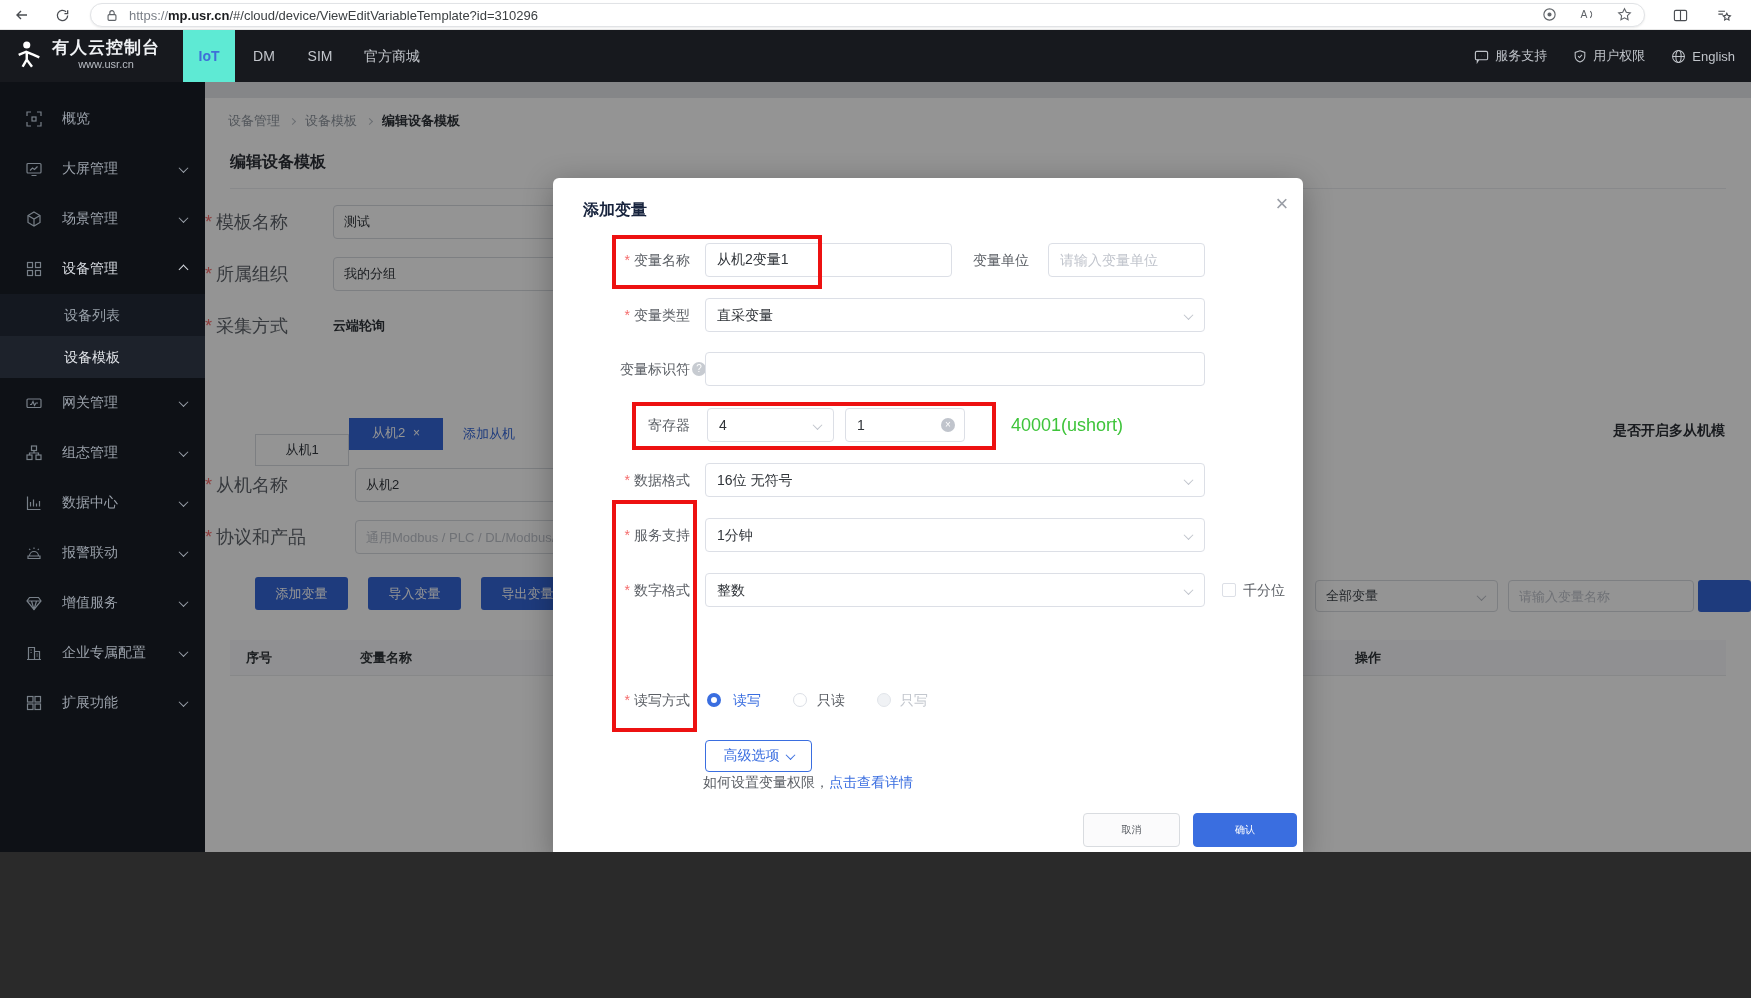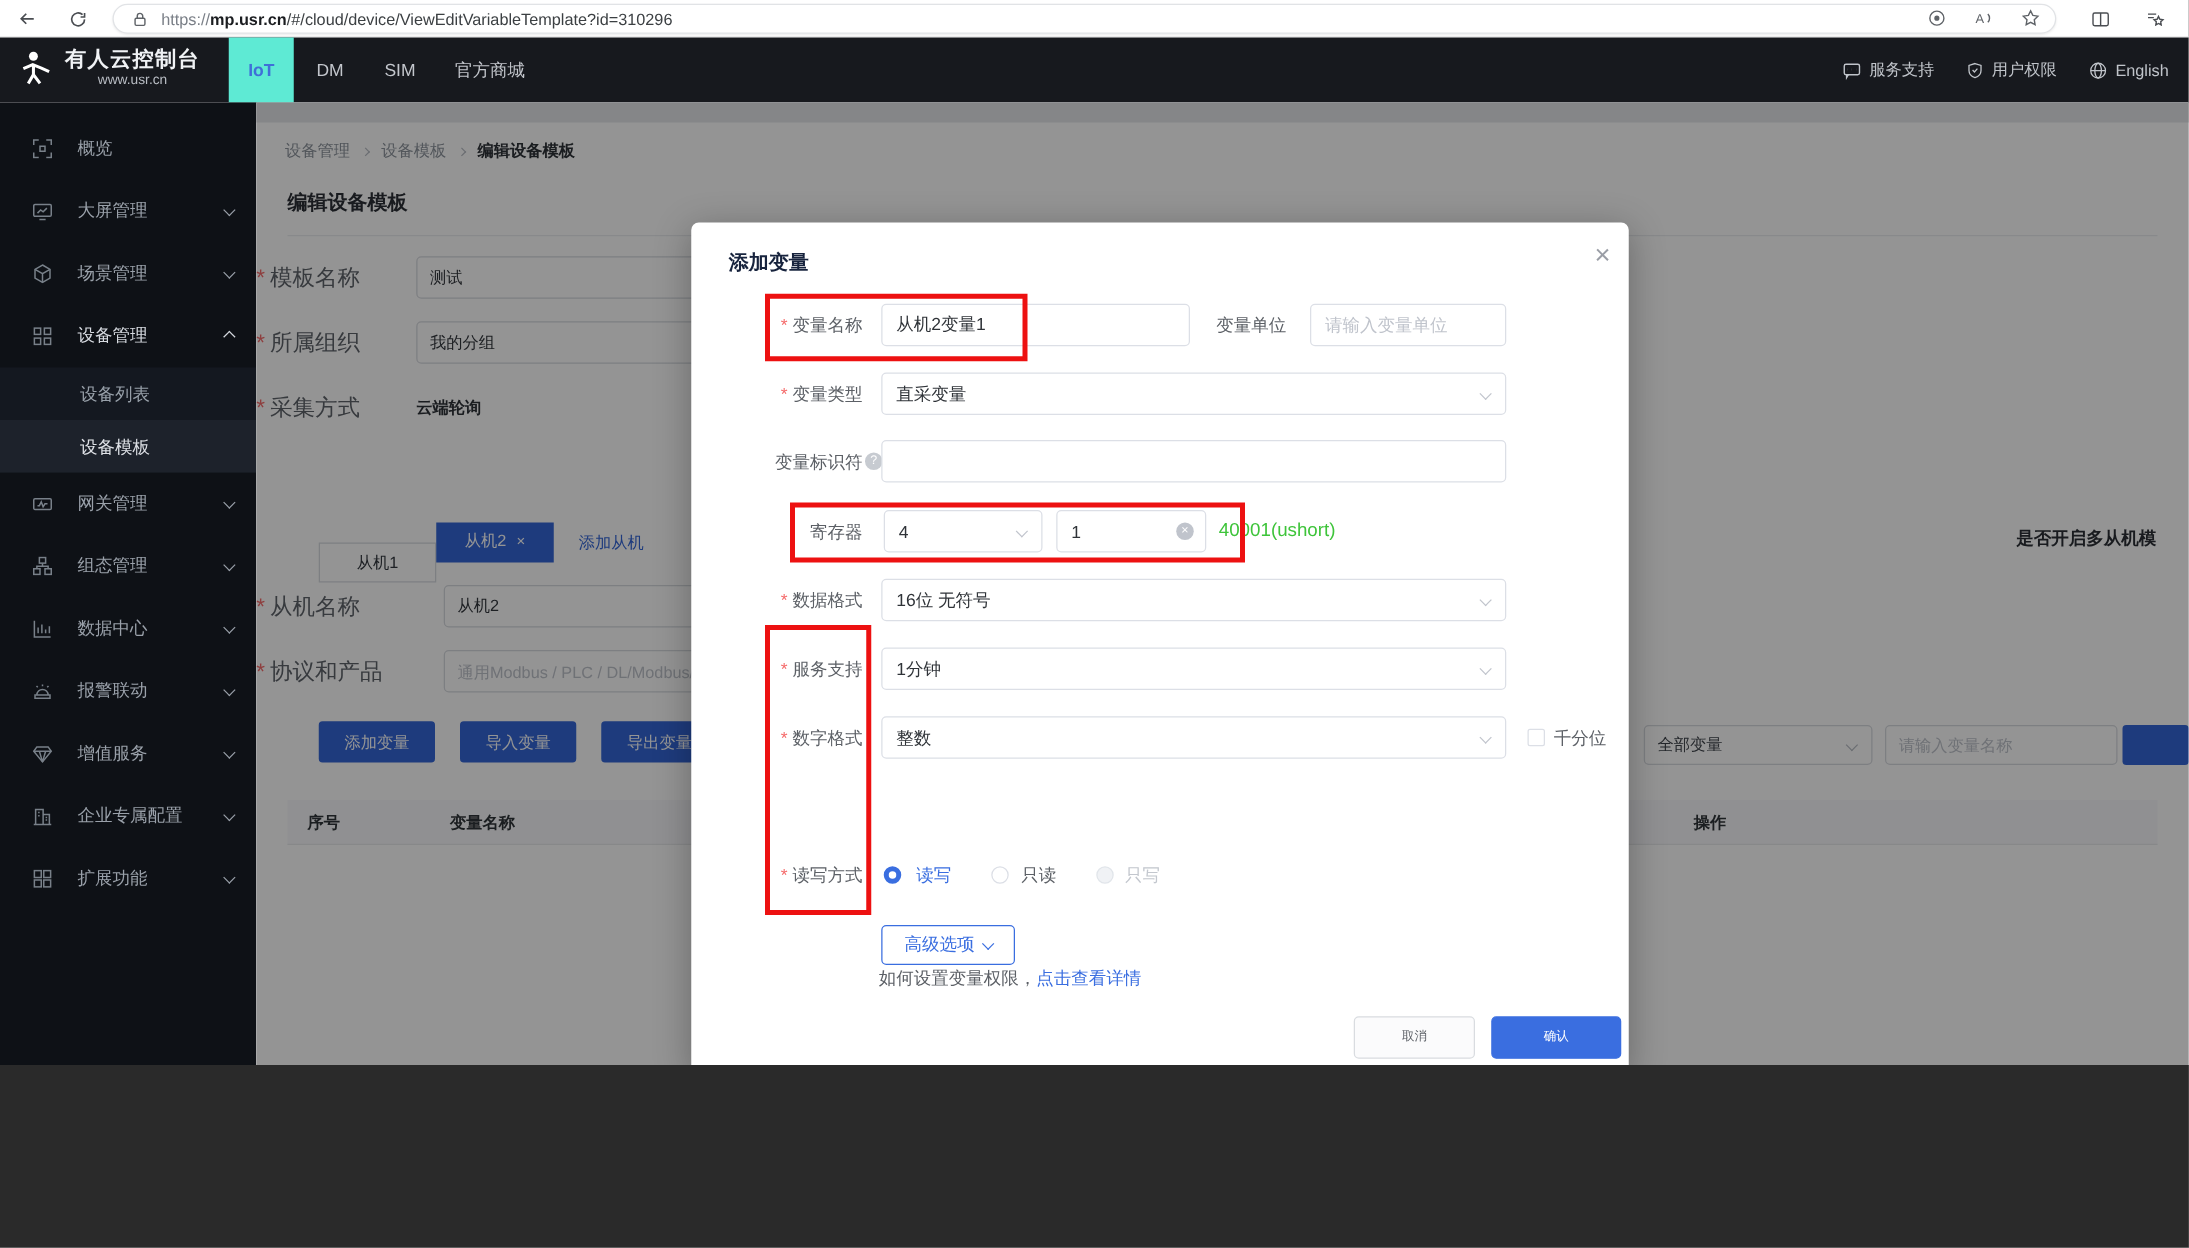--- a/index.html
+++ b/index.html
@@ -85,21 +85,21 @@
   .m-row{position:absolute; left:0; width:750px; height:34px;}
   .m-label{position:absolute; left:0; width:137px; text-align:right; font-size:14px; color:#5c6066; line-height:34px; white-space:nowrap;}
   .m-input{position:absolute; height:34px; border:1px solid #dcdfe6; border-radius:4px; background:#fff; font-size:14px; color:#2f3338; padding:0 11px;}
   .m-input::placeholder{color:#c0c4cc;}
   .m-sel{position:absolute; height:34px; border:1px solid #dcdfe6; border-radius:4px; background:#fff; font-size:14px; color:#2f3338; line-height:32px; padding:0 11px;}
   .m-sel .chev{position:absolute; right:12px; top:14px; color:#c0c4cc;}
   .q-icon{position:absolute; width:14px; height:14px; border-radius:50%; background:#c7cbd1; color:#fff; font-size:10px; line-height:14px; text-align:center;}
   .q-icon::before{content:"?";}
   .clear-icon{position:absolute; width:14px; height:14px; border-radius:50%; background:#c0c4cc; color:#fff; font-size:10px; line-height:13px; text-align:center;}
   .clear-icon::before{content:"×";}
-  .hint-green{position:absolute; line-height:34px; font-size:15px; color:var(--green);}
+  .hint-green{position:absolute; line-height:34px; font-size:18px; color:var(--green);margin-left:36px;}
   .cb{position:absolute; top:10px; width:14px; height:14px; border:1px solid #dcdfe6; border-radius:2px; background:#fff;}
   .cb.checked{background:var(--modal-blue); border-color:var(--modal-blue); color:#fff; font-size:10px; line-height:13px; text-align:center;}
   .cb.checked::before{content:"\2713";}
   .opt-lbl{position:absolute; line-height:34px; font-size:14px; color:#5c6066;}
   .opt-lbl.blue{color:var(--modal-blue);}
   .opt-lbl.dis{color:#c3c7ce;}
   .radio{position:absolute; top:10px; width:14px; height:14px; border:1px solid #dcdfe6; border-radius:50%; background:#fff;}
   .radio.sel{border:4px solid var(--modal-blue);}
   .radio.dis{background:#f0f2f5; border-color:#e1e5ea;}
   .adv-btn{position:absolute; left:152px; top:562px; width:107px; height:32px; border:1px solid var(--modal-blue); border-radius:4px;

